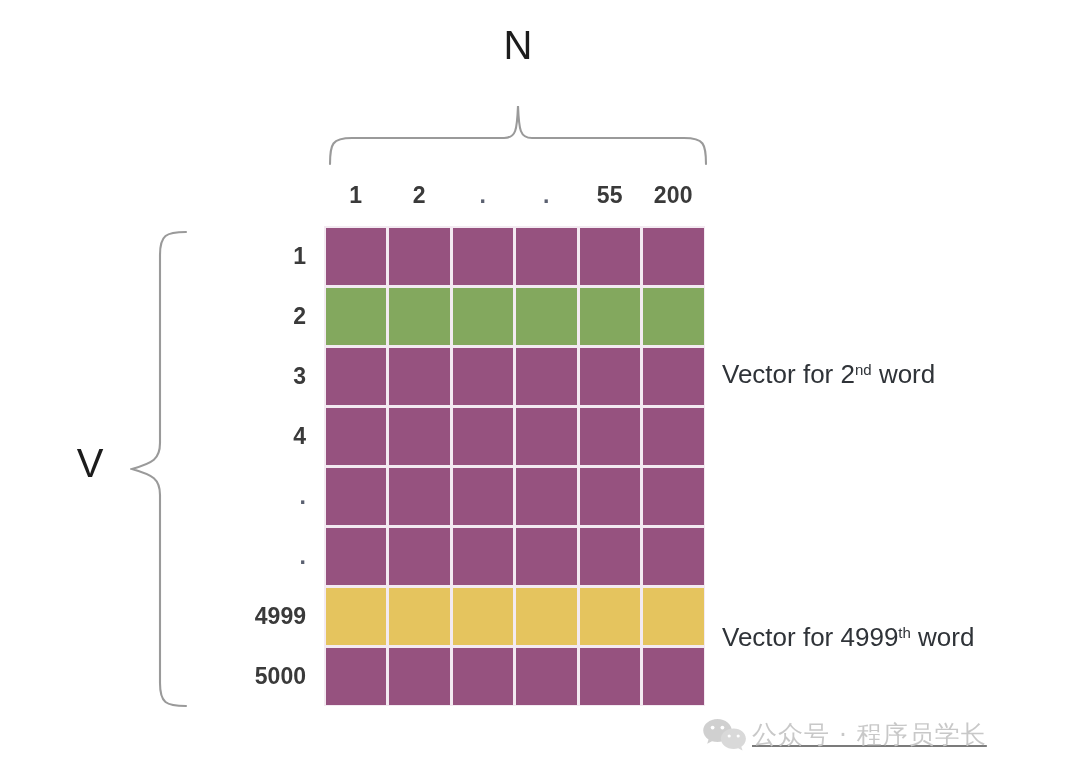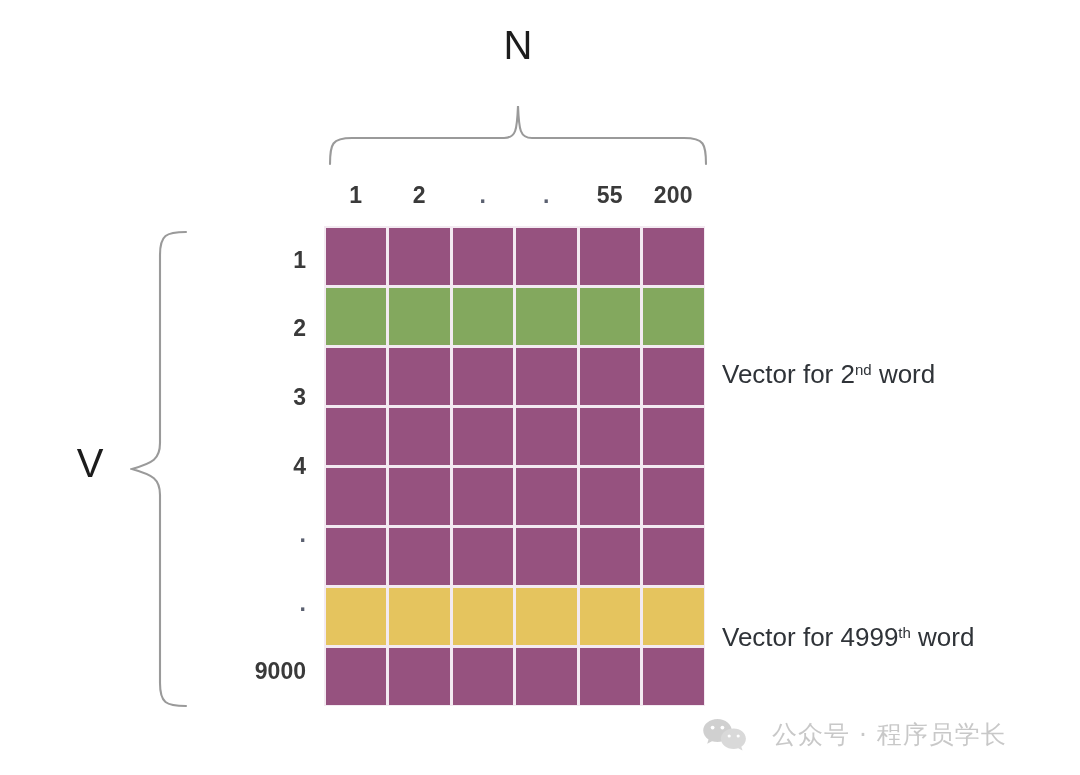--- a/index.html
+++ b/index.html
@@ -145,22 +145,23 @@
   #annotation-green { left: 722px; top: 324px; margin-top: 35px; }
   #annotation-yellow { left: 722px; top: 622px; }
 
   
   #watermark {
     position: absolute;
     left: 702px;
     top: 718px;
     display: flex;
     align-items: center;
-    gap: 24px;
+    gap: 4px;
     opacity: .62;
+    text-decoration: underline;
   }
   #watermark .wm-text {
     font-size: 25px;
     line-height: 30px;
     color: #a8a8a8;
     letter-spacing: 1px;
     font-family: "DejaVu Sans", sans-serif;
   }
 </style>
 </head>
@@ -187,21 +188,22 @@
   <div class="colhead">200</div>
 </div>
 
 <div id="row-labels">
   <div class="rowhead">1</div>
   <div class="rowhead">2</div>
   <div class="rowhead">3</div>
   <div class="rowhead">4</div>
   <div class="rowhead dot">.</div>
   <div class="rowhead dot">.</div>
-  <div class="rowhead">9000</div>
+  <div class="rowhead">4999</div>
+  <div class="rowhead">5000</div>
 </div>
 
 <div id="matrix">
     <div class="mrow">
       <div class="mcell"></div>
       <div class="mcell"></div>
       <div class="mcell"></div>
       <div class="mcell"></div>
       <div class="mcell"></div>
       <div class="mcell"></div>

